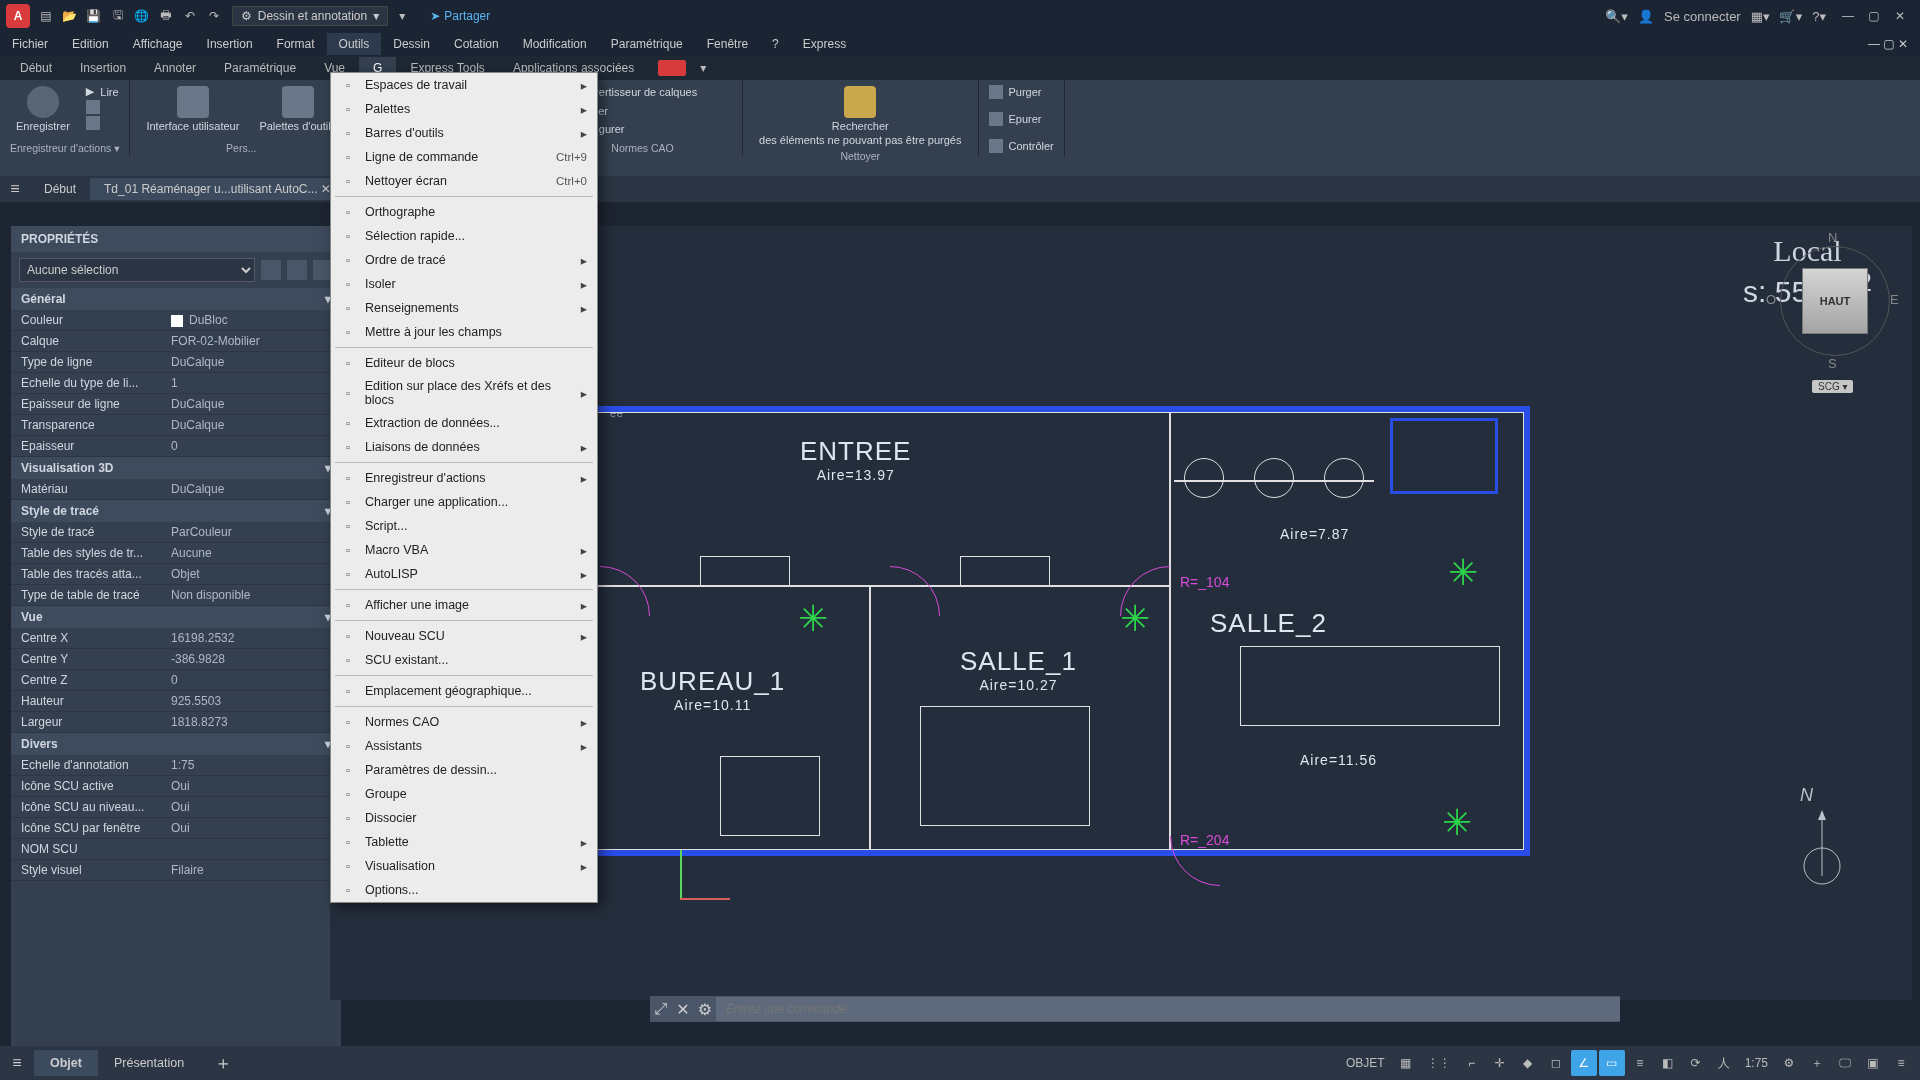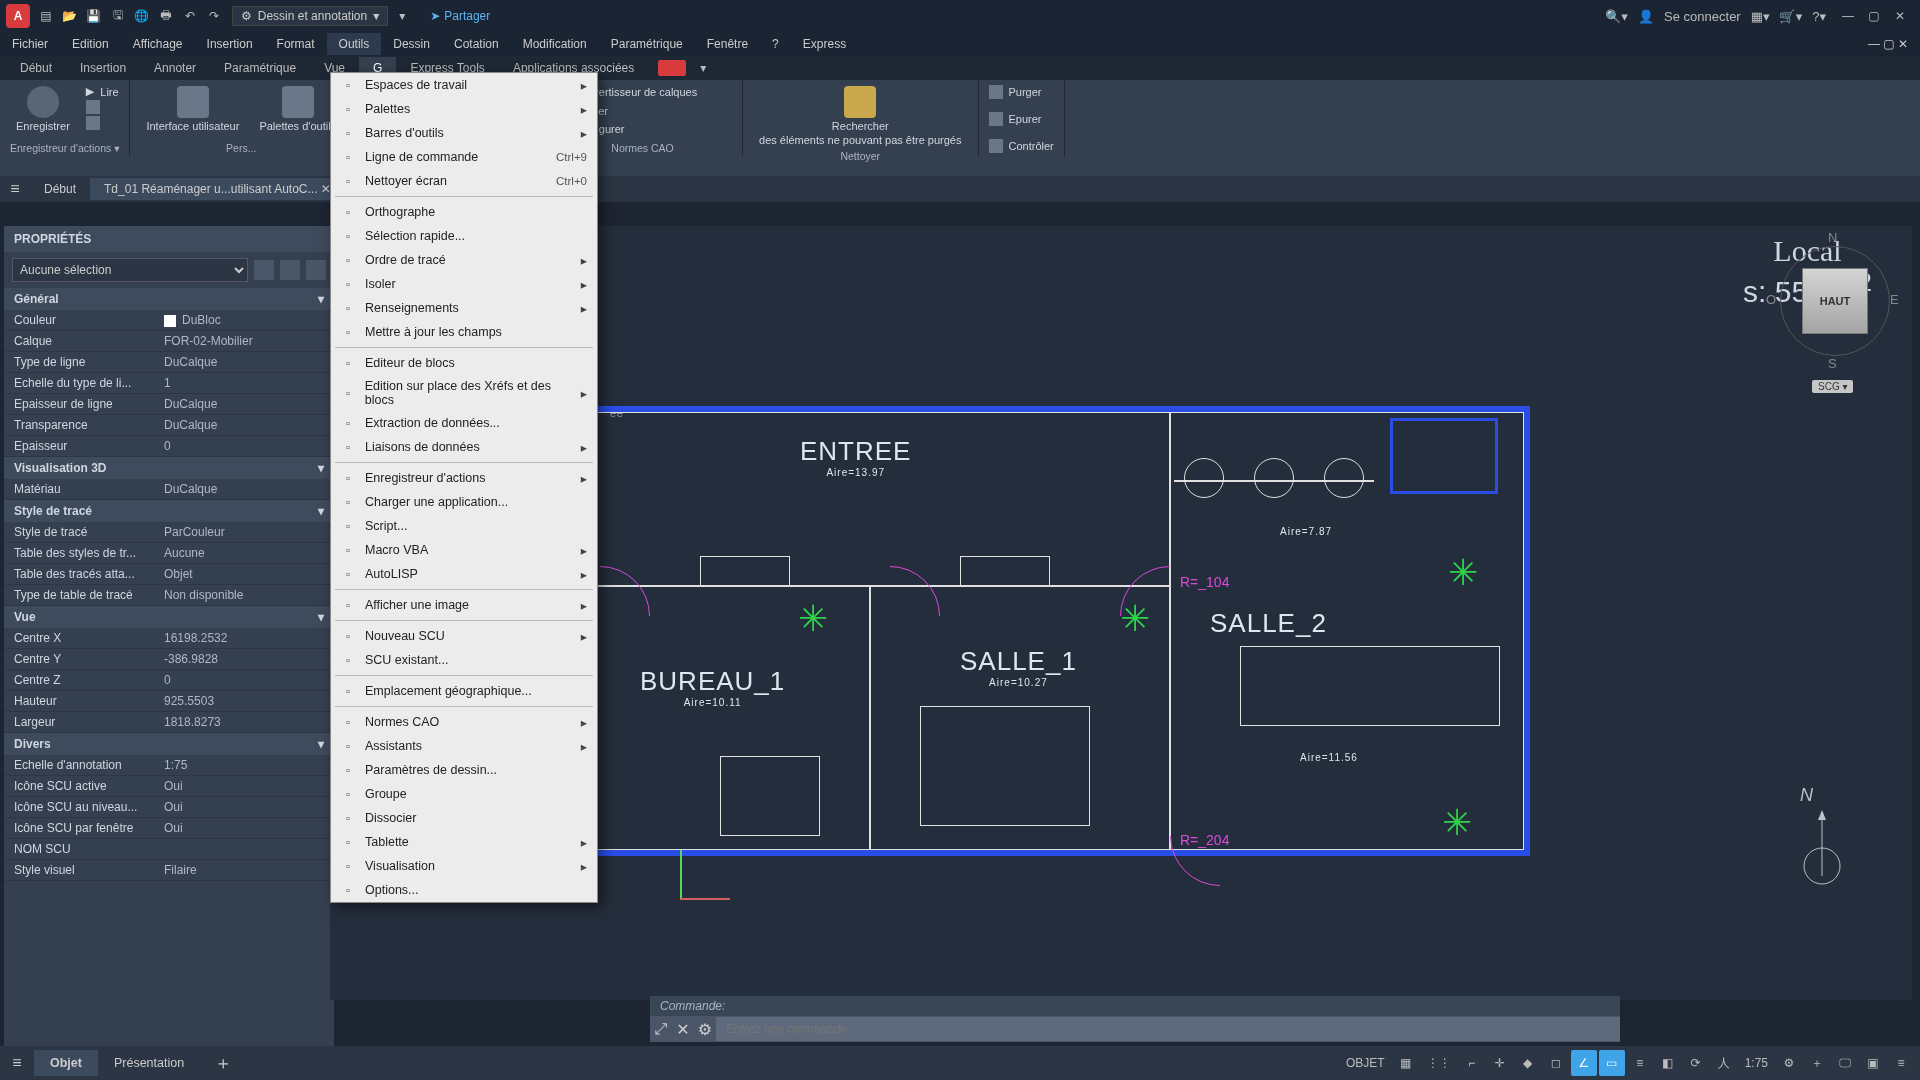--- a/index.html
+++ b/index.html
@@ -36,21 +36,21 @@
 .tiny-row { display:flex; align-items:center; gap:6px; cursor:pointer; padding:1px 0; }
 .tiny-row .tic { width:14px; height:14px; background:#6b7788; }
 
 
 .doc-tabs { height:26px; background:#2b3544; display:flex; align-items:center; }
 .doc-tabs .ham { width:30px; text-align:center; color:#ccc; cursor:pointer; }
 .doc-tab { padding:4px 14px; color:#ccc; font-size:12px; cursor:pointer; }
 .doc-tab.active { background:#3c4a5d; }
 
 
-.props { position:absolute; left:4px; top:226px; width:330px; bottom:34px; background:#34404f; color:#cfd6e0; font-size:12px; overflow:hidden; }
+.props { position:absolute; left:11px; top:226px; width:330px; bottom:34px; background:#34404f; color:#cfd6e0; font-size:12px; overflow:hidden; }
 .props-hd { background:#3e4b5d; padding:6px 10px; font-weight:bold; font-size:12px; }
 .props-sel { padding:6px 8px; display:flex; gap:6px; align-items:center; }
 .props-sel select { flex:1; background:#2b3544; border:1px solid #556; color:#ccc; padding:3px; font-size:12px; }
 .props-sel .pic { width:20px; height:20px; background:#4a5668; cursor:pointer; }
 .prop-section { background:#3e4b5d; padding:4px 10px; font-weight:bold; display:flex; justify-content:space-between; align-items:flex-start; }
 .prop-row { display:flex; padding:3px 10px; border-bottom:1px solid #2d3744; }
 .prop-row .k { flex:0 0 150px; }
 .prop-row .v { flex:1; color:#aeb8c6; }
 .prop-row .sw { display:inline-block; width:12px; height:12px; background:#fff; margin-right:6px; vertical-align:middle; }
 
@@ -62,21 +62,21 @@
 .dd-item .sc { margin-left:auto; color:#555; font-size:11.5px; }
 .dd-sep { height:1px; background:#bbb; margin:3px 4px; }
 
 
 .canvas { position:absolute; left:330px; right:8px; top:226px; bottom:80px; background:#242d3c; overflow:hidden; }
 .plan { position:absolute; left:230px; top:180px; width:970px; height:450px; }
 .outline { position:absolute; border:6px solid #2a4de8; }
 .wall-in { position:absolute; border:1px solid #e0e0e0; }
 .room-lbl { position:absolute; color:#dfe6f0; font-family:Arial; letter-spacing:1px; text-align:center; }
 .room-lbl .rn { font-size:26px; }
-.room-lbl .ra { font-size:10px; }
+.room-lbl .ra { font-size:14px; }
 .door-arc { position:absolute; border:1.5px solid #d84bd8; border-radius:50%; }
 .chair { position:absolute; border:1.5px solid #e0e0e0; border-radius:50%; }
 .plant { position:absolute; color:#2dd44a; font-size:36px; }
 .furniture { position:absolute; border:1.5px solid #e0e0e0; }
 .dim-txt { position:absolute; color:#d84bd8; font-size:14px; background:#242d3c; padding:0 2px; }
 .annot-box { position:absolute; right:40px; top:8px; color:#cfd6e0; text-align:center; }
 .annot-box .l1 { font-size:30px; font-family:serif; }
 .annot-box .l2 { font-size:30px; font-family:serif; }
 
 
@@ -643,21 +643,20 @@
       <span>Visualisation</span>
       <span class="arr">▸</span>
     </div>
     <div class="dd-item">
       <span class="di">▫</span>
       <span>Options...</span>
     </div>
   </div>
 
 <div class="cmd-wrap">
-  <div class="cmd-hist">Commande:</div>
   <div class="cmd-in">
     <span class="ci">⤢</span>
     <span class="ci">✕</span>
     <span class="ci">⚙</span>
     <input placeholder="Entrez une commande" style="">
   </div>
 </div>
 
 <div class="btm-tabs">
   <div class="ham">≡</div>

